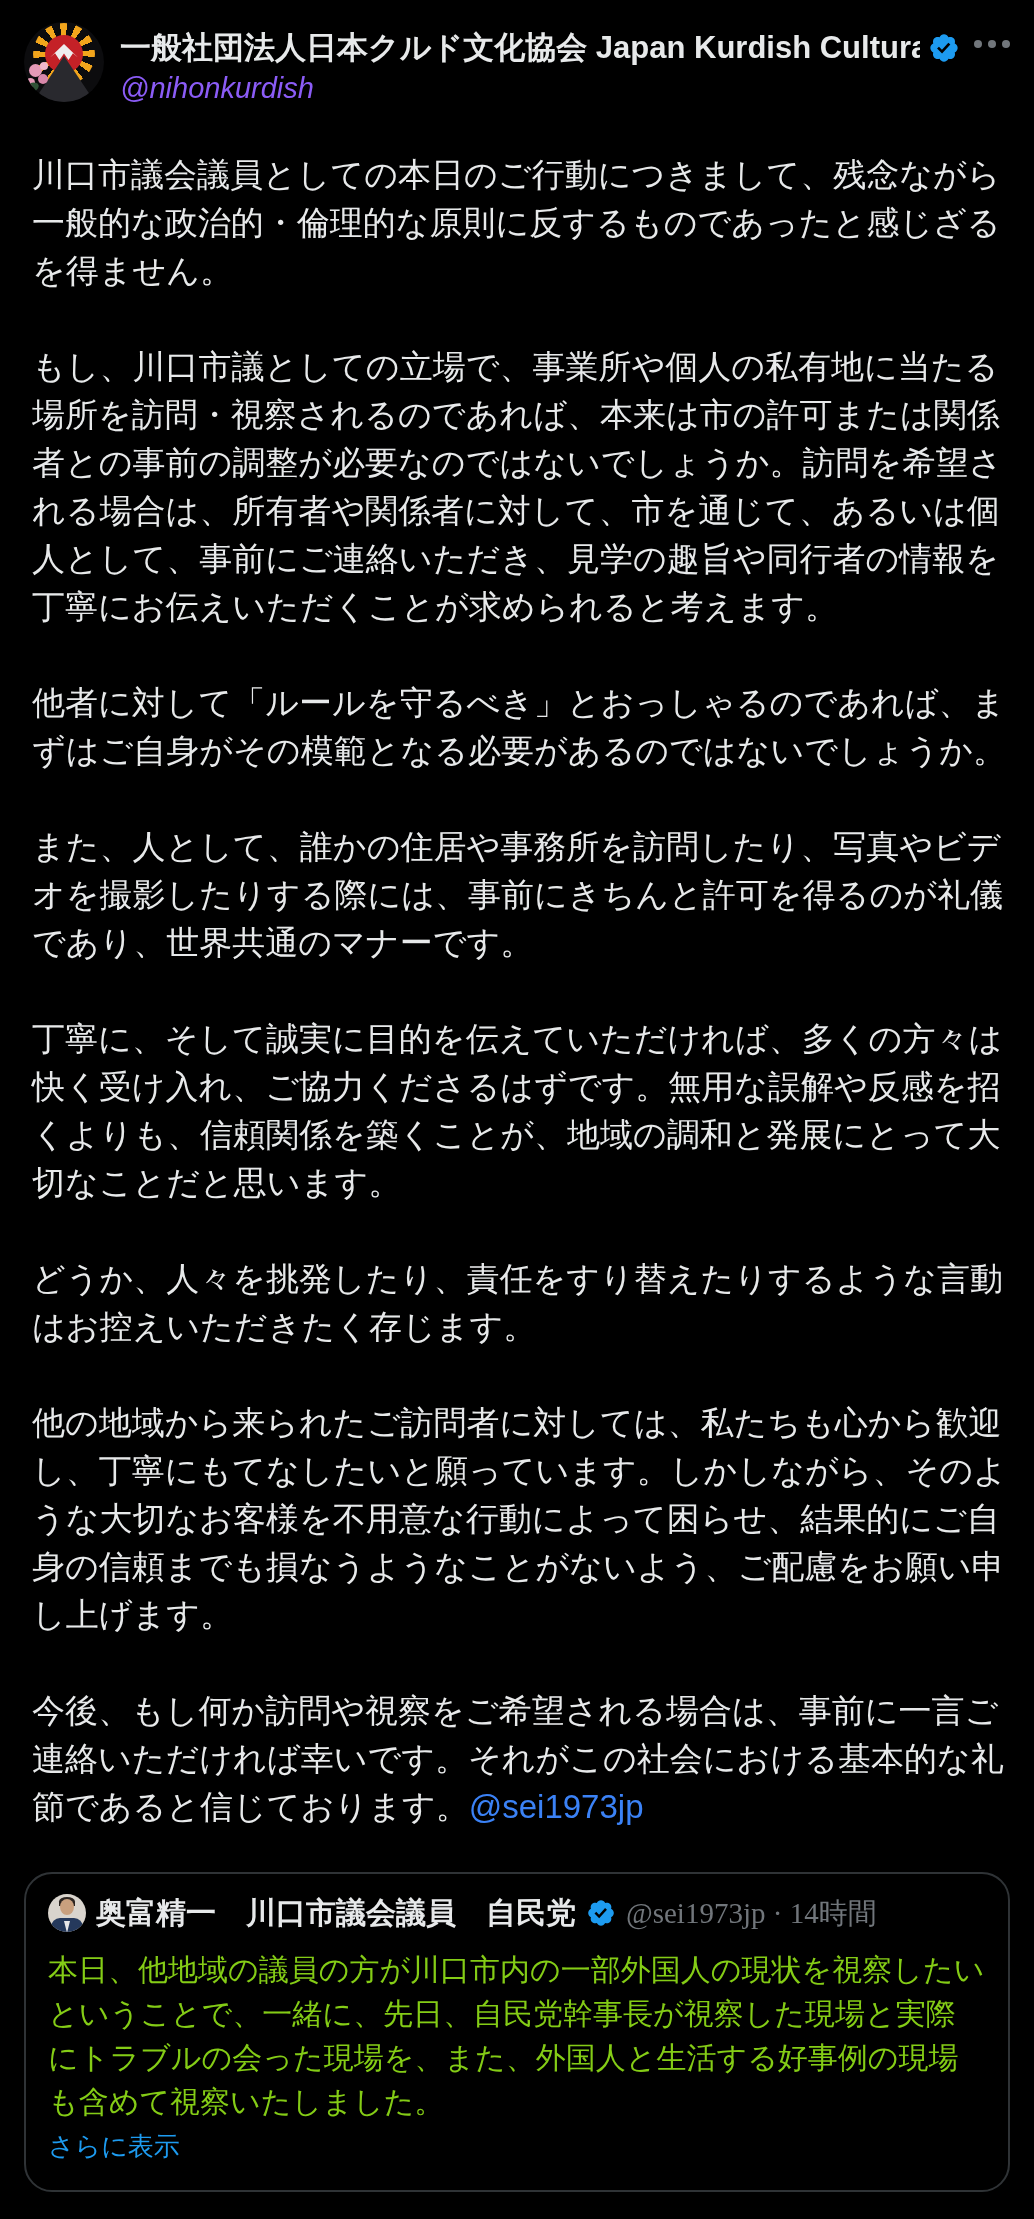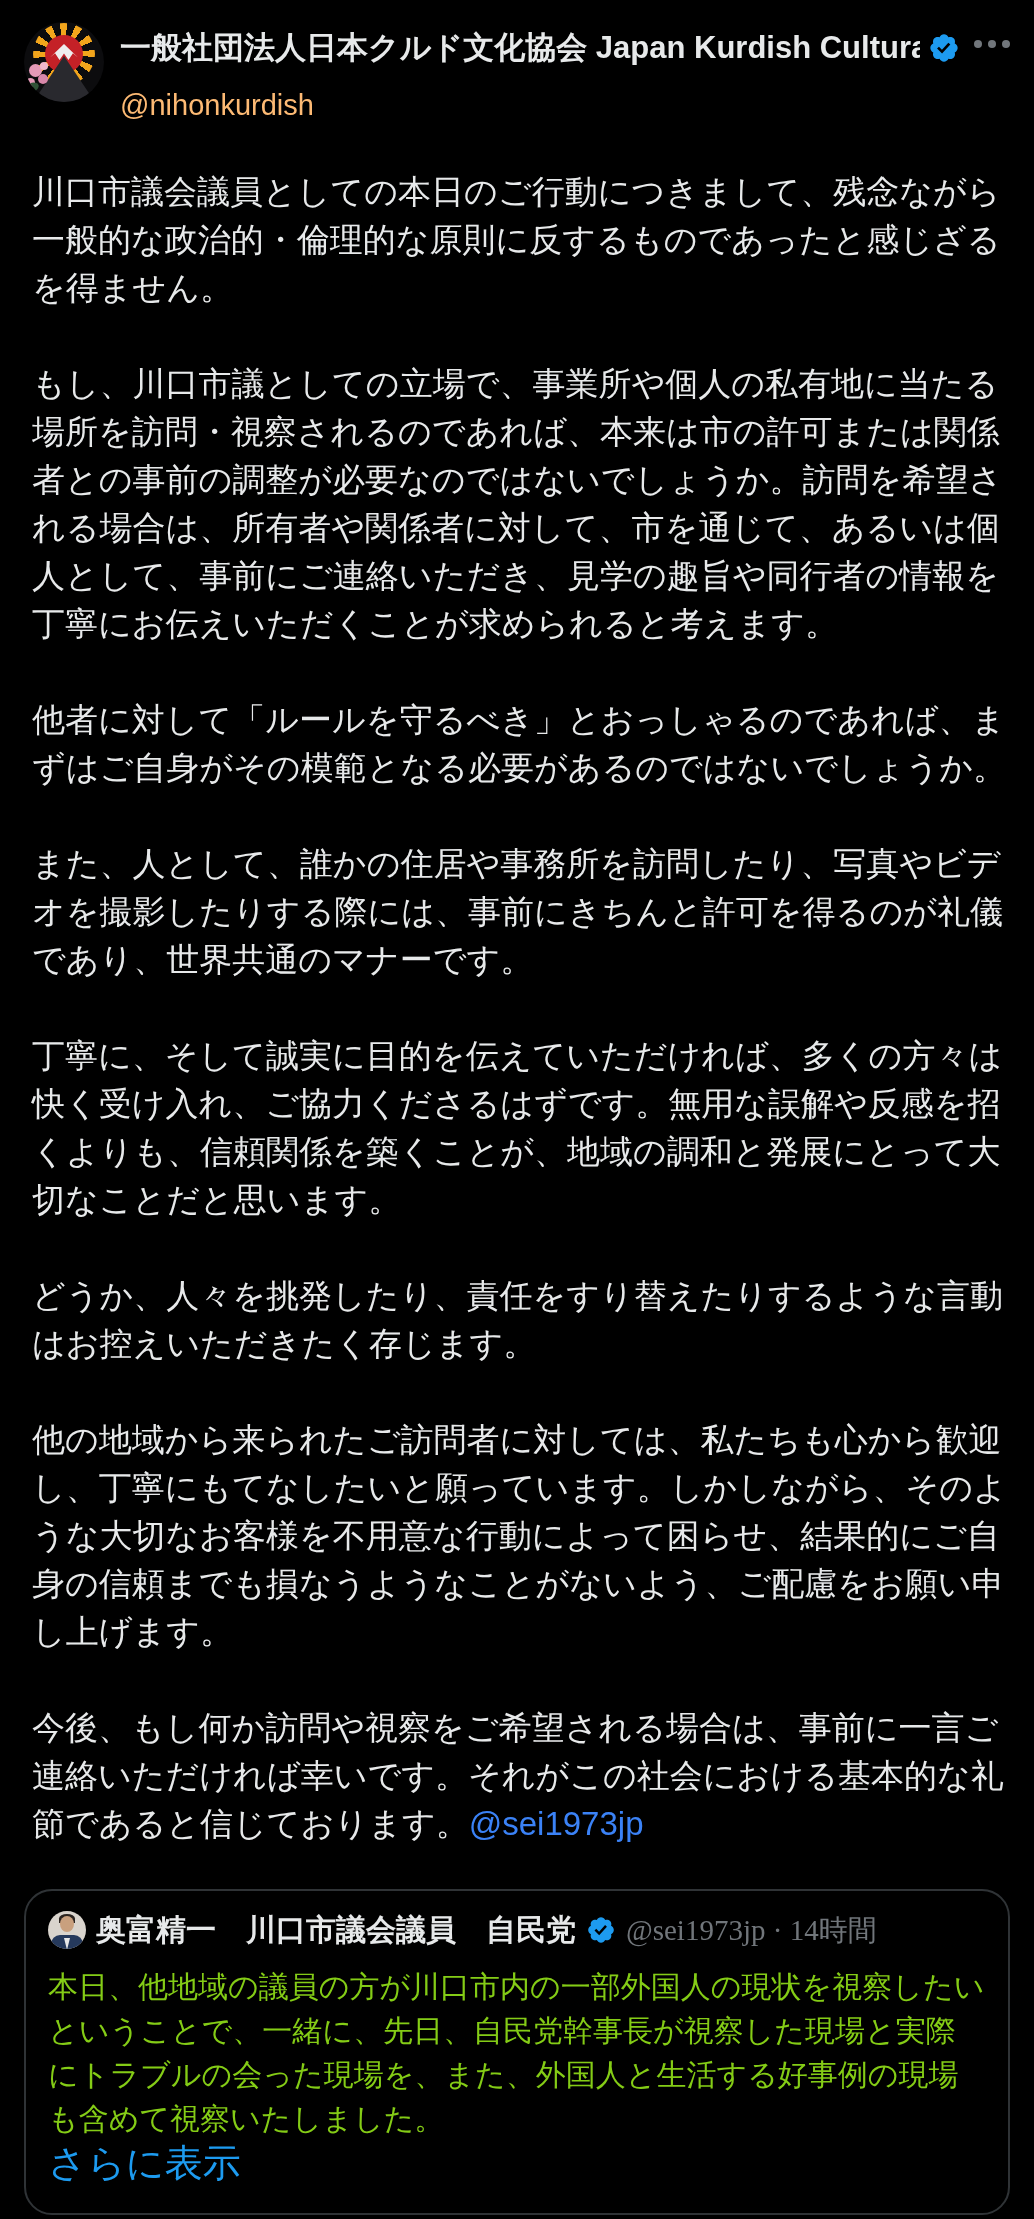--- a/index.html
+++ b/index.html
@@ -26,50 +26,50 @@
   .b3 { left:2px;  top:56px; width:9px;  height:9px; }
   .b4 { left:16px; top:40px; width:8px;  height:8px; background:#f0b7cc; }
   .leaf { position:absolute; left:0px; bottom:10px; width:15px; height:9px; background:#2f5236;
     border-radius:50%; transform:rotate(-18deg); }
 
   .author-block { margin-left:16px; padding-top:6px; min-width:0; flex:1; }
   .name-row { display:flex; align-items:center; gap:8px; min-width:0; }
   .author-name { font-weight:700; font-size:31px; line-height:40px; white-space:nowrap; overflow:hidden; cursor:pointer; }
   .badge { flex:0 0 auto; display:flex; cursor:default; }
   .badge svg { width:32px; height:32px; display:block; }
-  .author-handle { margin-top:20px; color:#fdba74; font-size:29px; line-height:34px; cursor:pointer; }
+  .author-handle { margin-top:3px; color:#8b5cf6; font-size:29px; line-height:34px; cursor:pointer;font-style:italic; }
   .more-button { margin-left:14px; padding-top:18px; display:flex; gap:6px; cursor:pointer; flex:0 0 auto; }
   .more-dot { width:8px; height:8px; border-radius:50%; background:#71767b; }
 
   
   .tweet-body {
     margin:46px 24px 0 32px; font-size:33px; line-height:48px;
     white-space:pre-wrap; overflow-wrap:break-word; color:#e7e9ea;
   }
   .mention-link { color:#3b82f6; text-decoration:none; cursor:pointer; }
 
   
   .quote-card {
     margin:41px 24px 0 24px; border:2px solid #2f3336; border-radius:28px;
-    padding:20px 22px 28px 22px; cursor:pointer;
+    padding:20px 22px 22px 22px; cursor:pointer;
   }
   .quote-header { display:flex; align-items:center; gap:10px; min-width:0; }
   .q-avatar { width:38px; height:38px; border-radius:50%; overflow:hidden; position:relative;
     background:#d9d4cd; flex:0 0 38px; }
   .q-head  { position:absolute; top:5px; left:12px; width:14px; height:16px; border-radius:50%; background:#c9a07e; }
   .q-hair  { position:absolute; top:3px; left:11px; width:16px; height:9px; border-radius:50% 50% 0 0; background:#2b2420; }
   .q-torso { position:absolute; bottom:-3px; left:3px; width:32px; height:17px; border-radius:9px 9px 0 0; background:#25395c; }
   .q-shirt { position:absolute; bottom:-1px; left:16px; width:6px; height:12px; background:#e8e8e8;
     clip-path:polygon(50% 100%, 0 0, 100% 0); }
   .q-name { font-weight:700; font-size:30px; line-height:38px; white-space:nowrap; overflow:hidden; }
   .q-badge { flex:0 0 auto; display:flex; }
   .q-badge svg { width:30px; height:30px; display:block; }
   .q-handle { color:#71767b; font-size:29px; line-height:38px; white-space:nowrap; overflow:hidden;font-family:Liberation Serif, serif; }
   .quote-body { margin-top:16px; font-size:30px; line-height:44px; overflow-wrap:break-word; color:#84cc16; }
-  .show-more { color:#1d9bf0; font-size:38px; line-height:44px; cursor:pointer; }
+  .show-more { color:#1d9bf0; font-size:26px; line-height:44px; cursor:pointer; }
 </style>
 </head>
 <body>
 
 <div class="page">
 
   <div class="header">
     <div class="avatar">
       <div class="rays"></div>
       <div class="sun"></div>

